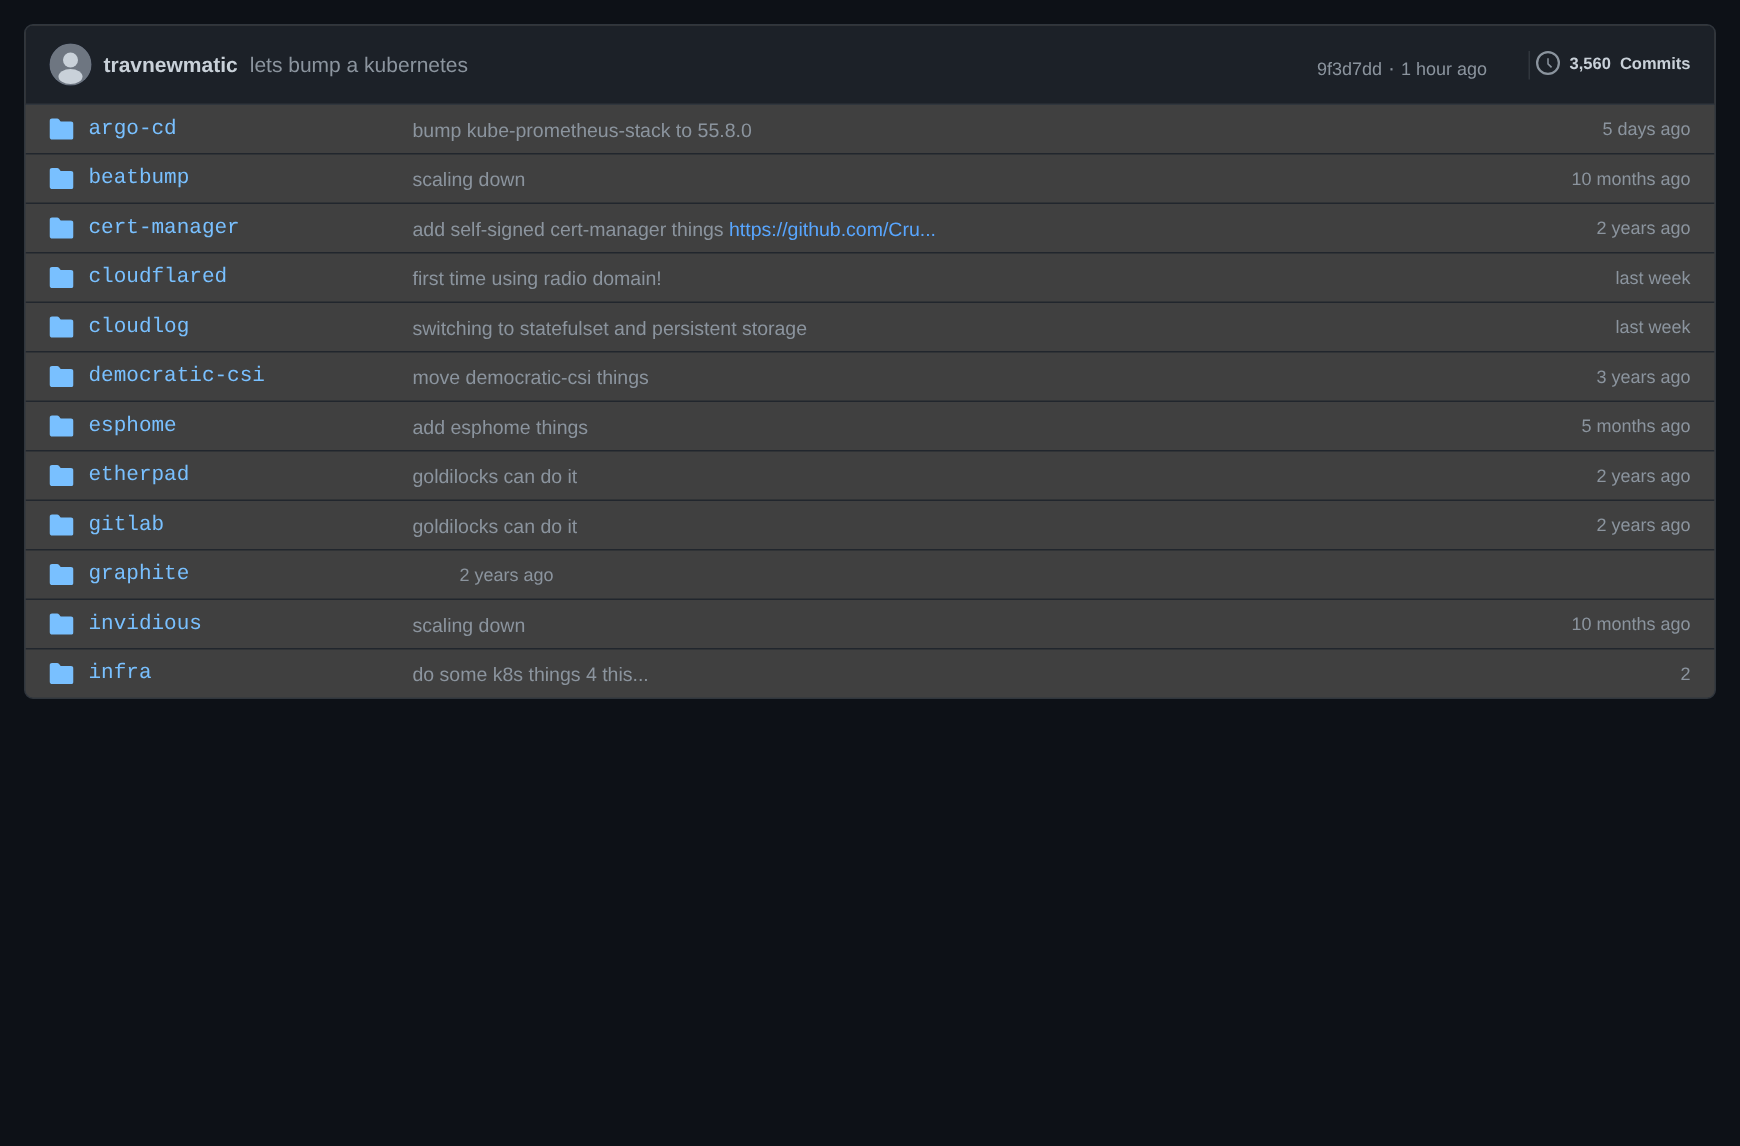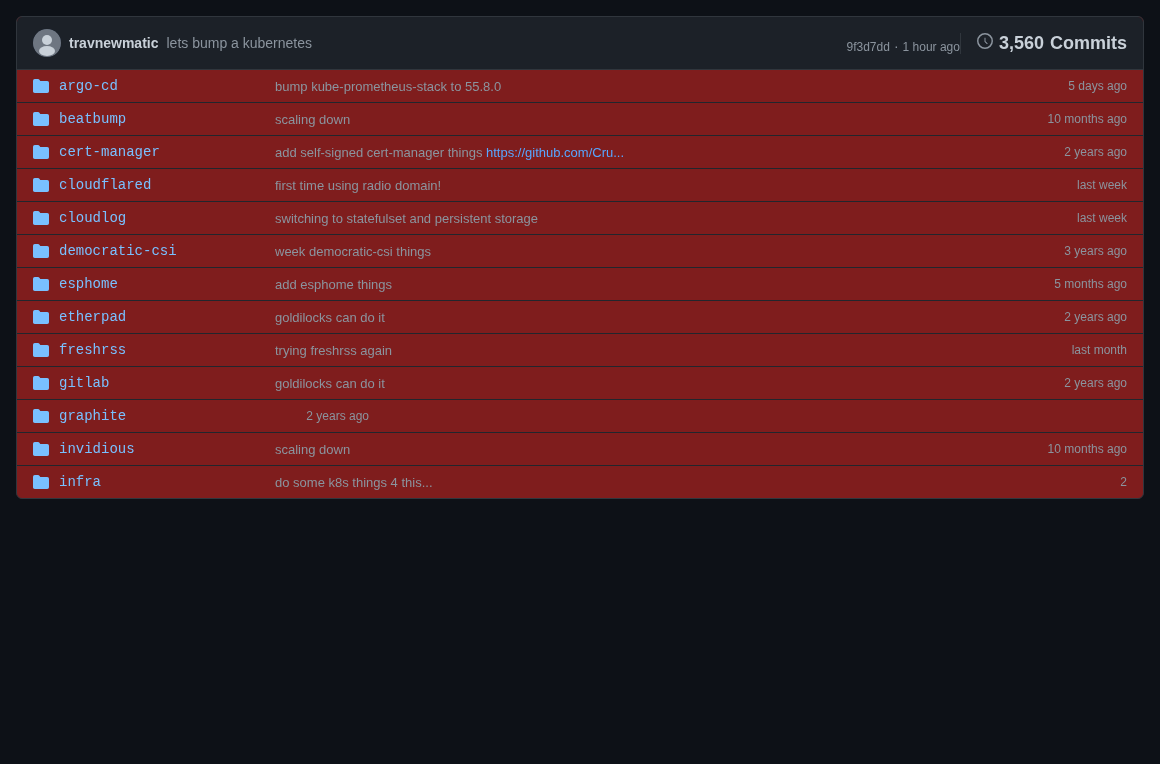--- a/index.html
+++ b/index.html
@@ -11,21 +11,21 @@
     body {
       background-color: #0d1117;
       color: #c9d1d9;
       font-family: -apple-system, BlinkMacSystemFont, "Segoe UI", Helvetica, Arial, sans-serif;
       font-size: 14px;
       width: 1160px;
       min-height: 764px;
     }
 
     .container {
-      background-color: #7f1d1d;
+      background-color: #404040;
       border: 1px solid #30363d;
       border-radius: 6px;
       margin: 16px;
       overflow: hidden;
     }
 
     .header-row {
       display: flex;
       align-items: center;
       padding: 12px 16px;
@@ -78,24 +78,24 @@
       color: #8b949e;
       margin: 0 4px;
     }
 
     .header-commits {
       display: flex;
       align-items: center;
       gap: 6px;
       color: #c9d1d9;
       font-weight: 600;
-      font-size: 18px;
-      margin-left: 0;
+      font-size: 11px;
+      margin-left: 28px;
       border-left: 1px solid #30363d;
-      padding-left: 16px;
+      padding-left: 4px;
     }
 
     .clock-icon {
       color: #8b949e;
     }
 
     .file-row {
       display: flex;
       align-items: center;
       padding: 8px 16px;
@@ -236,21 +236,21 @@
         <span class="commit-message">switching to statefulset and persistent storage</span>
         <span class="commit-time">last week</span>
       </div>
       <div class="file-row">
         <div class="folder-icon">
           <svg width="16" height="16" viewBox="0 0 16 16" fill="#79c0ff" xmlns="http://www.w3.org/2000/svg">
       <path d="M1.75 1A1.75 1.75 0 0 0 0 2.75v10.5C0 14.216.784 15 1.75 15h12.5A1.75 1.75 0 0 0 16 13.25v-8.5A1.75 1.75 0 0 0 14.25 3H7.5a.25.25 0 0 1-.2-.1l-.9-1.2C6.07 1.26 5.55 1 5 1H1.75z"></path>
     </svg>
         </div>
         <span class="file-name">democratic-csi</span>
-        <span class="commit-message">week democratic-csi things</span>
+        <span class="commit-message">move democratic-csi things</span>
         <span class="commit-time">3 years ago</span>
       </div>
       <div class="file-row">
         <div class="folder-icon">
           <svg width="16" height="16" viewBox="0 0 16 16" fill="#79c0ff" xmlns="http://www.w3.org/2000/svg">
       <path d="M1.75 1A1.75 1.75 0 0 0 0 2.75v10.5C0 14.216.784 15 1.75 15h12.5A1.75 1.75 0 0 0 16 13.25v-8.5A1.75 1.75 0 0 0 14.25 3H7.5a.25.25 0 0 1-.2-.1l-.9-1.2C6.07 1.26 5.55 1 5 1H1.75z"></path>
     </svg>
         </div>
         <span class="file-name">esphome</span>
         <span class="commit-message">add esphome things</span>
@@ -265,30 +265,20 @@
         <span class="file-name">etherpad</span>
         <span class="commit-message">goldilocks can do it</span>
         <span class="commit-time">2 years ago</span>
       </div>
       <div class="file-row">
         <div class="folder-icon">
           <svg width="16" height="16" viewBox="0 0 16 16" fill="#79c0ff" xmlns="http://www.w3.org/2000/svg">
       <path d="M1.75 1A1.75 1.75 0 0 0 0 2.75v10.5C0 14.216.784 15 1.75 15h12.5A1.75 1.75 0 0 0 16 13.25v-8.5A1.75 1.75 0 0 0 14.25 3H7.5a.25.25 0 0 1-.2-.1l-.9-1.2C6.07 1.26 5.55 1 5 1H1.75z"></path>
     </svg>
         </div>
-        <span class="file-name">freshrss</span>
-        <span class="commit-message">trying freshrss again</span>
-        <span class="commit-time">last month</span>
-      </div>
-      <div class="file-row">
-        <div class="folder-icon">
-          <svg width="16" height="16" viewBox="0 0 16 16" fill="#79c0ff" xmlns="http://www.w3.org/2000/svg">
-      <path d="M1.75 1A1.75 1.75 0 0 0 0 2.75v10.5C0 14.216.784 15 1.75 15h12.5A1.75 1.75 0 0 0 16 13.25v-8.5A1.75 1.75 0 0 0 14.25 3H7.5a.25.25 0 0 1-.2-.1l-.9-1.2C6.07 1.26 5.55 1 5 1H1.75z"></path>
-    </svg>
-        </div>
         <span class="file-name">gitlab</span>
         <span class="commit-message">goldilocks can do it</span>
         <span class="commit-time">2 years ago</span>
       </div>
       <div class="file-row">
         <div class="folder-icon">
           <svg width="16" height="16" viewBox="0 0 16 16" fill="#79c0ff" xmlns="http://www.w3.org/2000/svg">
       <path d="M1.75 1A1.75 1.75 0 0 0 0 2.75v10.5C0 14.216.784 15 1.75 15h12.5A1.75 1.75 0 0 0 16 13.25v-8.5A1.75 1.75 0 0 0 14.25 3H7.5a.25.25 0 0 1-.2-.1l-.9-1.2C6.07 1.26 5.55 1 5 1H1.75z"></path>
     </svg>
         </div>

